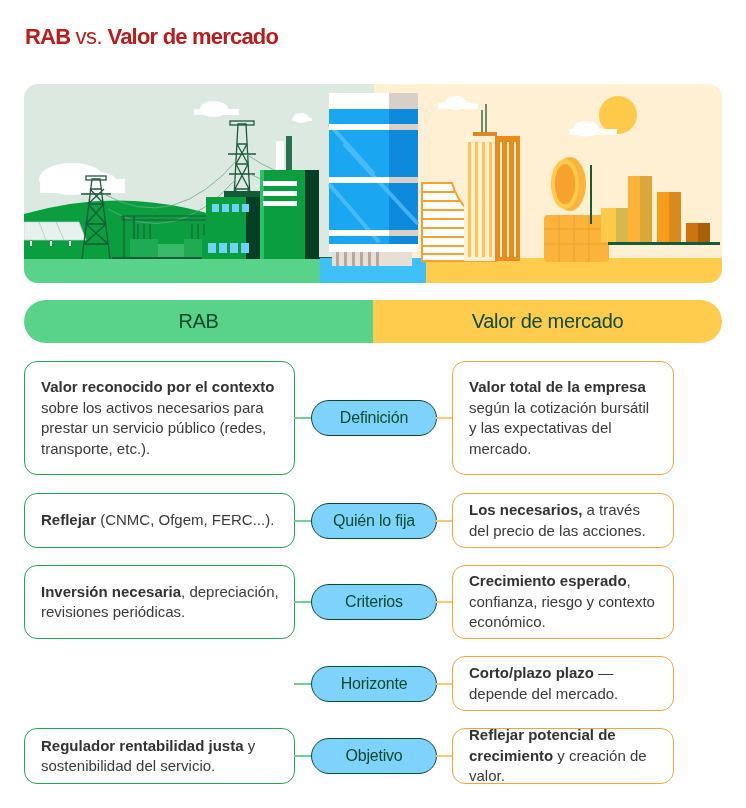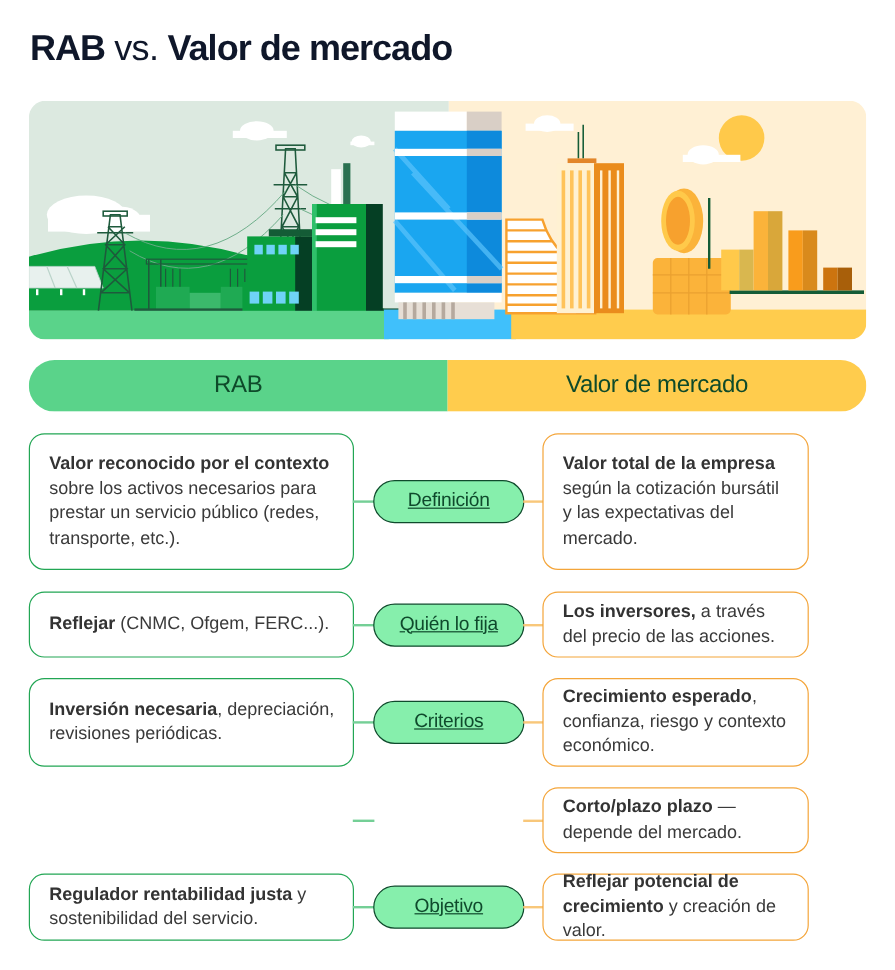--- a/index.html
+++ b/index.html
@@ -1,37 +1,37 @@
 <!DOCTYPE html>
 <html><head>
 <meta charset="utf-8">
 <style>
   html, body { margin: 0; padding: 0; background: #ffffff; }
   body { width: 746px; height: 808px; position: relative; overflow: hidden; font-family: "Liberation Sans", "DejaVu Sans", sans-serif; }
 
-  .title { position: absolute; left: 25px; top: 24px; font-size: 30px; font-weight: 700; color: #0f172a; letter-spacing: -0.8px; white-space: nowrap; }
+  .title { position: absolute; left: 25px; top: 24px; font-size: 22px; font-weight: 700; color: #b91c1c; letter-spacing: -0.8px; white-space: nowrap; }
   .title .vs { font-weight: 400; letter-spacing: -0.5px; }
 
   .banner { position: absolute; left: 24px; top: 84px; width: 698px; height: 199px; border-radius: 14px; overflow: hidden; }
   .banner svg { display: block; }
 
   .header-bar { position: absolute; left: 24px; top: 300px; width: 698px; height: 43px; border-radius: 22px; overflow: hidden; display: flex; }
   .header-bar .half { flex: 1; display: flex; align-items: center; justify-content: center; font-size: 20px; color: #0e4a2a; letter-spacing: -0.3px; }
   .header-bar .left { background: #5ad38a; }
   .header-bar .right { background: #ffcc4d; }
 
   .row { position: absolute; left: 24px; width: 698px; }
   .box { position: absolute; top: 0; bottom: 0; box-sizing: border-box; border-radius: 13px; background: #fff; padding: 0 14px 0 16px; display: flex; flex-direction: column; justify-content: center; font-size: 15px; line-height: 20.5px; color: #3a3a3a; }
   .box b { font-weight: 700; color: #333; }
   .box.l { left: 0; width: 271px; border: 1.3px solid #22a654; }
   .box.r { left: 428px; width: 222px; border: 1.3px solid #f4a53a; }
   .conn { position: absolute; height: 2px; top: 50%; margin-top: -1px; }
   .conn.l { left: 270px; width: 18px; background: #74cf96; }
   .conn.r { left: 412px; width: 17px; background: #f8c77a; }
-  .pill { position: absolute; left: 287px; width: 126px; height: 36px; top: 50%; margin-top: -18px; box-sizing: border-box; border: 1.3px solid #0f4a2c; border-radius: 18px; background: #86efac; display: flex; align-items: center; justify-content: center; font-size: 16px; color: #0f4a2c; letter-spacing: -0.2px; text-decoration: underline; }
+  .pill { position: absolute; left: 287px; width: 126px; height: 36px; top: 50%; margin-top: -18px; box-sizing: border-box; border: 1.3px solid #0f4a2c; border-radius: 18px; background: #7dd3fc; display: flex; align-items: center; justify-content: center; font-size: 16px; color: #0f4a2c; letter-spacing: -0.2px; }
 </style>
 </head>
 <body>
 
 <div class="title">
   <span>RAB</span>
   <span class="vs">vs.</span>
   <span>Valor de mercado</span>
 </div>
 
@@ -245,38 +245,39 @@
 </div>
 
 <div class="row" style="top:493px;height:55px;">
   <div class="box l">
     <div><b>Reflejar</b><span> (CNMC, Ofgem, FERC...).</span></div>
   </div>
   <div class="conn l"></div>
   <div class="pill">Quién lo fija</div>
   <div class="conn r"></div>
   <div class="box r">
-    <div><b>Los inversores,</b><span> a través del precio de las acciones.</span></div>
+    <div><b>Los necesarios,</b><span> a través del precio de las acciones.</span></div>
   </div>
 </div>
 
 <div class="row" style="top:565px;height:74px;">
   <div class="box l">
     <div><b>Inversión necesaria</b><span>, depreciación,  revisiones periódicas.</span></div>
   </div>
   <div class="conn l"></div>
   <div class="pill">Criterios</div>
   <div class="conn r"></div>
   <div class="box r">
     <div><b>Crecimiento esperado</b><span>, confianza, riesgo y contexto económico.</span></div>
   </div>
 </div>
 
 <div class="row" style="top:656px;height:55px;">
   <div class="conn l"></div>
+  <div class="pill">Horizonte</div>
   <div class="conn r"></div>
   <div class="box r">
     <div><b>Corto/plazo plazo</b><span> — depende del mercado.</span></div>
   </div>
 </div>
 
 <div class="row" style="top:728px;height:56px;">
   <div class="box l">
     <div><b>Regulador rentabilidad justa</b><span> y sostenibilidad del servicio.</span></div>
   </div>

